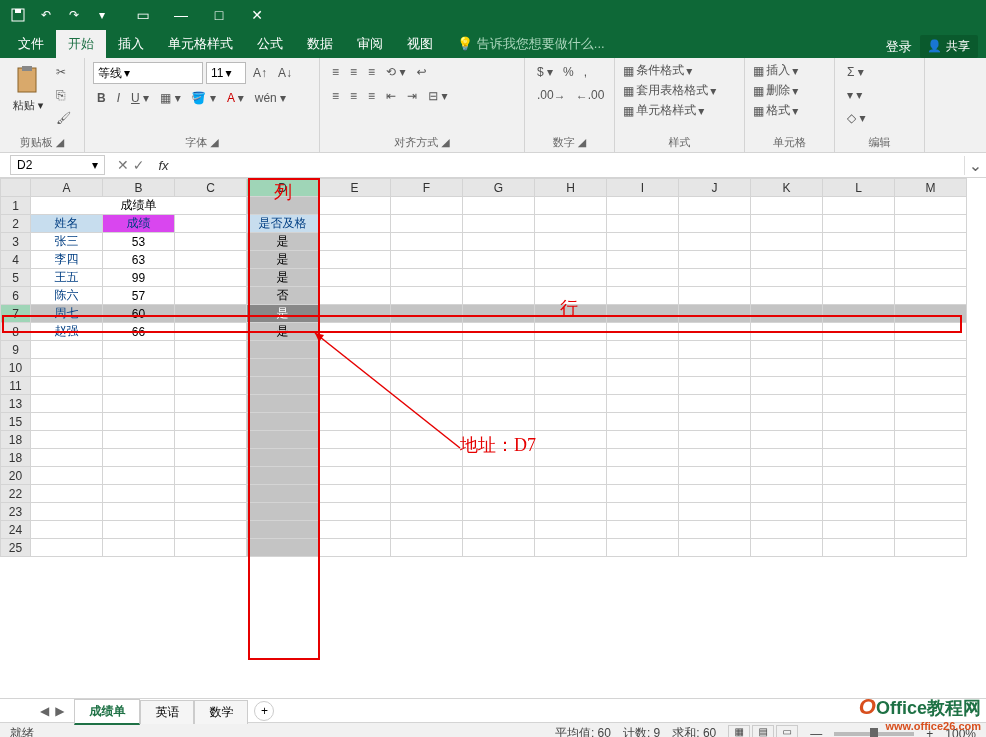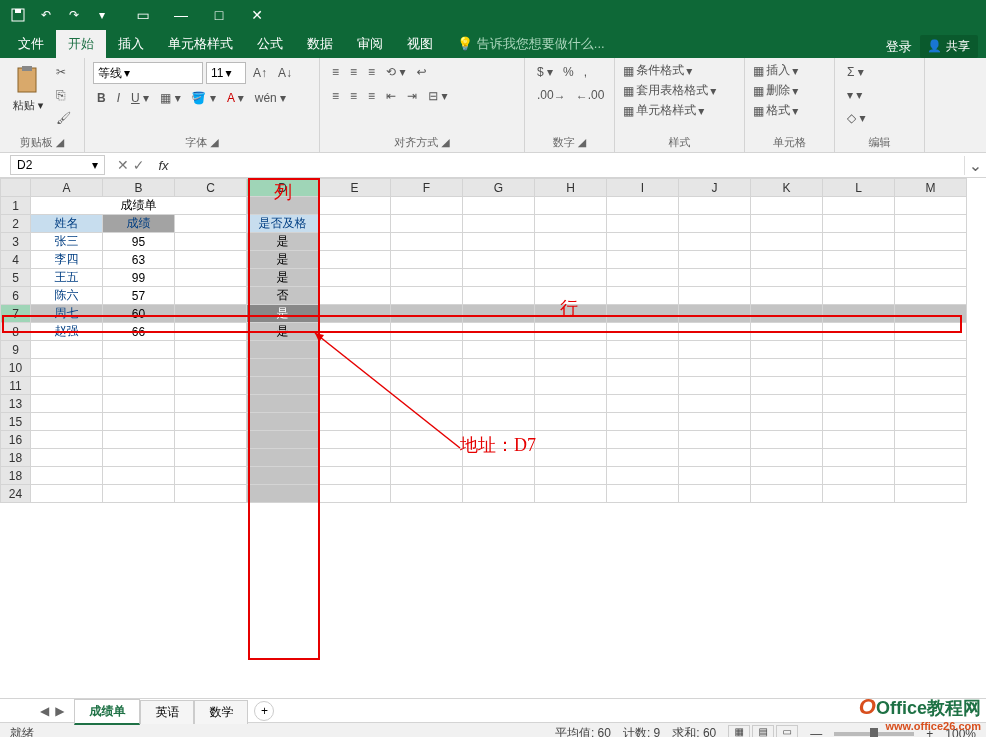--- a/index.html
+++ b/index.html
@@ -257,37 +257,37 @@
           <td class="" style=""></td>
           <td class="" style=""></td>
           <td class="" style=""></td>
           <td class="" style=""></td>
           <td class="" style=""></td>
           <td class="" style=""></td>
         </tr>
         <tr>
           <th class="row-hdr">2</th>
           <td class="" style="background:#c7ddee;color:#003E82;">姓名</td>
-          <td class="" style="background:#a3a3a3;color:#003E82;">成绩</td>
+          <td class="" style="background:#d946ef;color:#003E82;">成绩</td>
           <td class="" style=""></td>
           <td class="col-sel" style="background:#c7ddee;color:#003E82;">是否及格</td>
           <td class="" style=""></td>
           <td class="" style=""></td>
           <td class="" style=""></td>
           <td class="" style=""></td>
           <td class="" style=""></td>
           <td class="" style=""></td>
           <td class="" style=""></td>
           <td class="" style=""></td>
           <td class="" style=""></td>
         </tr>
         <tr>
           <th class="row-hdr">3</th>
           <td class="" style="color:#003E82;">张三</td>
-          <td class="" style="">95</td>
+          <td class="" style="">53</td>
           <td class="" style=""></td>
           <td class="col-sel" style="">是</td>
           <td class="" style=""></td>
           <td class="" style=""></td>
           <td class="" style=""></td>
           <td class="" style=""></td>
           <td class="" style=""></td>
           <td class="" style=""></td>
           <td class="" style=""></td>
           <td class="" style=""></td>
@@ -447,36 +447,20 @@
           <td class="" style=""></td>
           <td class="" style=""></td>
           <td class="" style=""></td>
           <td class="" style=""></td>
           <td class="" style=""></td>
           <td class="" style=""></td>
           <td class="" style=""></td>
           <td class="" style=""></td>
         </tr>
         <tr>
-          <th class="row-hdr">16</th>
-          <td class="" style=""></td>
-          <td class="" style=""></td>
-          <td class="" style=""></td>
-          <td class="col-sel" style=""></td>
-          <td class="" style=""></td>
-          <td class="" style=""></td>
-          <td class="" style=""></td>
-          <td class="" style=""></td>
-          <td class="" style=""></td>
-          <td class="" style=""></td>
-          <td class="" style=""></td>
-          <td class="" style=""></td>
-          <td class="" style=""></td>
-        </tr>
-        <tr>
           <th class="row-hdr">18</th>
           <td class="" style=""></td>
           <td class="" style=""></td>
           <td class="" style=""></td>
           <td class="col-sel" style=""></td>
           <td class="" style=""></td>
           <td class="" style=""></td>
           <td class="" style=""></td>
           <td class="" style=""></td>
           <td class="" style=""></td>
@@ -495,21 +479,85 @@
           <td class="" style=""></td>
           <td class="" style=""></td>
           <td class="" style=""></td>
           <td class="" style=""></td>
           <td class="" style=""></td>
           <td class="" style=""></td>
           <td class="" style=""></td>
           <td class="" style=""></td>
         </tr>
         <tr>
+          <th class="row-hdr">20</th>
+          <td class="" style=""></td>
+          <td class="" style=""></td>
+          <td class="" style=""></td>
+          <td class="col-sel" style=""></td>
+          <td class="" style=""></td>
+          <td class="" style=""></td>
+          <td class="" style=""></td>
+          <td class="" style=""></td>
+          <td class="" style=""></td>
+          <td class="" style=""></td>
+          <td class="" style=""></td>
+          <td class="" style=""></td>
+          <td class="" style=""></td>
+        </tr>
+        <tr>
+          <th class="row-hdr">22</th>
+          <td class="" style=""></td>
+          <td class="" style=""></td>
+          <td class="" style=""></td>
+          <td class="col-sel" style=""></td>
+          <td class="" style=""></td>
+          <td class="" style=""></td>
+          <td class="" style=""></td>
+          <td class="" style=""></td>
+          <td class="" style=""></td>
+          <td class="" style=""></td>
+          <td class="" style=""></td>
+          <td class="" style=""></td>
+          <td class="" style=""></td>
+        </tr>
+        <tr>
+          <th class="row-hdr">23</th>
+          <td class="" style=""></td>
+          <td class="" style=""></td>
+          <td class="" style=""></td>
+          <td class="col-sel" style=""></td>
+          <td class="" style=""></td>
+          <td class="" style=""></td>
+          <td class="" style=""></td>
+          <td class="" style=""></td>
+          <td class="" style=""></td>
+          <td class="" style=""></td>
+          <td class="" style=""></td>
+          <td class="" style=""></td>
+          <td class="" style=""></td>
+        </tr>
+        <tr>
           <th class="row-hdr">24</th>
+          <td class="" style=""></td>
+          <td class="" style=""></td>
+          <td class="" style=""></td>
+          <td class="col-sel" style=""></td>
+          <td class="" style=""></td>
+          <td class="" style=""></td>
+          <td class="" style=""></td>
+          <td class="" style=""></td>
+          <td class="" style=""></td>
+          <td class="" style=""></td>
+          <td class="" style=""></td>
+          <td class="" style=""></td>
+          <td class="" style=""></td>
+        </tr>
+        <tr>
+          <th class="row-hdr">25</th>
           <td class="" style=""></td>
           <td class="" style=""></td>
           <td class="" style=""></td>
           <td class="col-sel" style=""></td>
           <td class="" style=""></td>
           <td class="" style=""></td>
           <td class="" style=""></td>
           <td class="" style=""></td>
           <td class="" style=""></td>
           <td class="" style=""></td>

